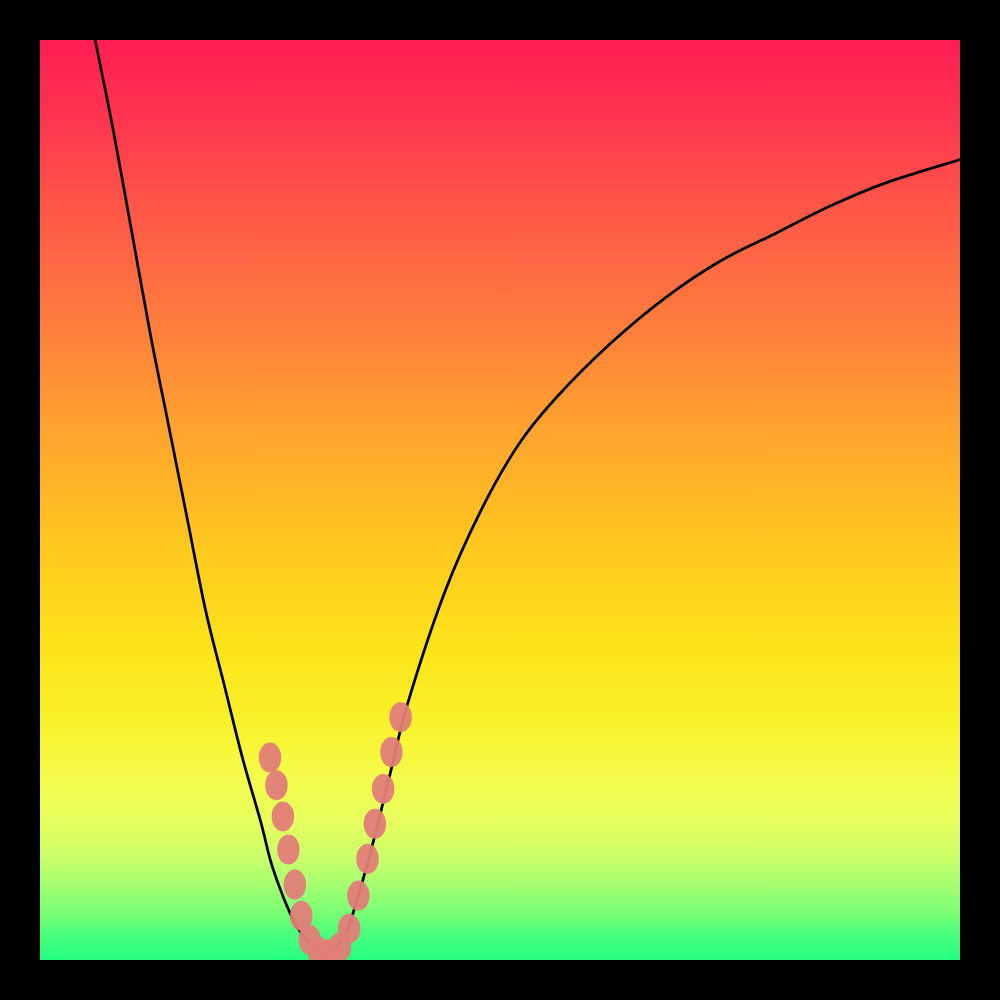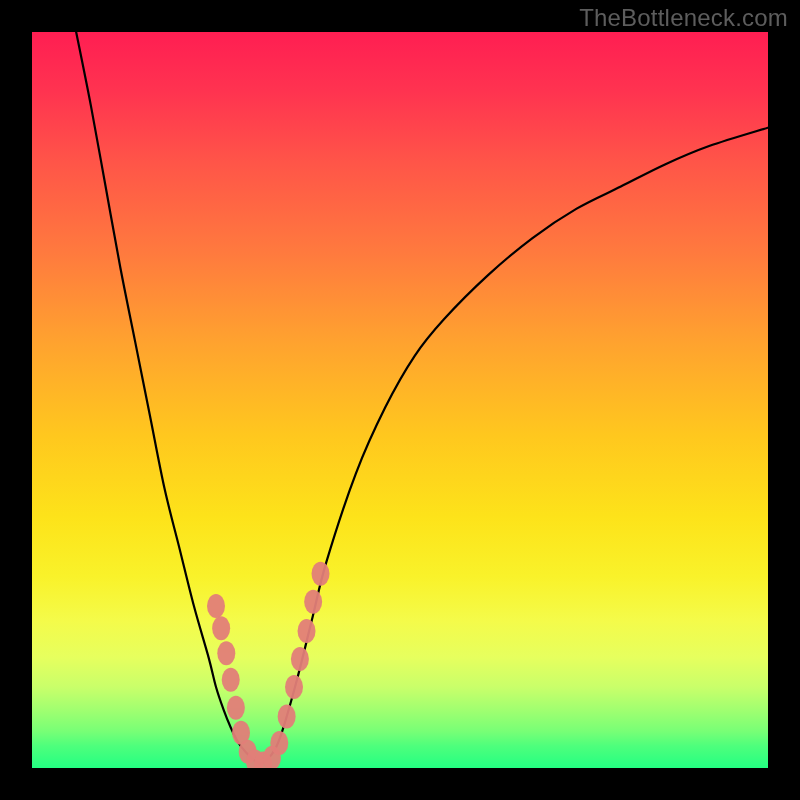--- a/index.html
+++ b/index.html
@@ -69,21 +69,20 @@
   .marker {
     fill: #e27e78;
     stroke: none;
     opacity: 0.95;
   }
 </style>
 </head>
 <body>
 
 <div class="frame">
-  <div class="watermark">TheBottleneck.com</div>
 
   <div class="plot">
     <div class="gradient"></div>
     <svg class="curves" viewBox="0 0 736 736" preserveAspectRatio="none">
       <path id="path-left" class="curve-line" d="M 44.16 0.00 C 46.61 12.27, 53.97 47.84, 58.88 73.60 C 63.79 99.36, 68.69 127.57, 73.60 154.56 C 78.51 181.55, 83.41 209.76, 88.32 235.52 C 93.23 261.28, 98.13 284.59, 103.04 309.12 C 107.95 333.65, 112.85 358.19, 117.76 382.72 C 122.67 407.25, 127.57 434.24, 132.48 456.32 C 137.39 478.40, 142.29 495.57, 147.20 515.20 C 152.11 534.83, 157.01 555.68, 161.92 574.08 C 166.83 592.48, 172.96 612.11, 176.64 625.60 C 180.32 639.09, 181.55 646.45, 184.00 655.04 C 186.45 663.63, 188.91 670.37, 191.36 677.12 C 193.81 683.87, 196.27 690.00, 198.72 695.52 C 201.17 701.04, 203.63 706.19, 206.08 710.24 C 208.53 714.29, 210.99 716.99, 213.44 719.81 C 215.89 722.63, 218.35 725.21, 220.80 727.17 C 223.25 729.13, 226.93 730.85, 228.16 731.58"></path>
       <path id="path-right" class="curve-line" d="M 228.16 731.58 C 229.39 730.85, 233.07 729.50, 235.52 727.17 C 237.97 724.84, 240.43 722.26, 242.88 717.60 C 245.33 712.94, 246.56 710.85, 250.24 699.20 C 253.92 687.55, 260.05 666.08, 264.96 647.68 C 269.87 629.28, 274.77 608.43, 279.68 588.80 C 284.59 569.17, 287.04 554.45, 294.40 529.92 C 301.76 505.39, 314.03 467.36, 323.84 441.60 C 333.65 415.84, 343.47 394.99, 353.28 375.36 C 363.09 355.73, 372.91 338.56, 382.72 323.84 C 392.53 309.12, 399.89 300.53, 412.16 287.04 C 424.43 273.55, 441.60 256.37, 456.32 242.88 C 471.04 229.39, 485.76 217.12, 500.48 206.08 C 515.20 195.04, 529.92 185.23, 544.64 176.64 C 559.36 168.05, 574.08 161.92, 588.80 154.56 C 603.52 147.20, 618.24 139.23, 632.96 132.48 C 647.68 125.73, 659.95 120.21, 677.12 114.08 C 694.29 107.95, 726.19 98.75, 736.00 95.68"></path>
       <g id="marker-group">
           <ellipse cx="184.00" cy="574.08" rx="9" ry="12" class="marker"></ellipse>
           <ellipse cx="189.15" cy="596.16" rx="9" ry="12" class="marker"></ellipse>
           <ellipse cx="194.30" cy="621.18" rx="9" ry="12" class="marker"></ellipse>

